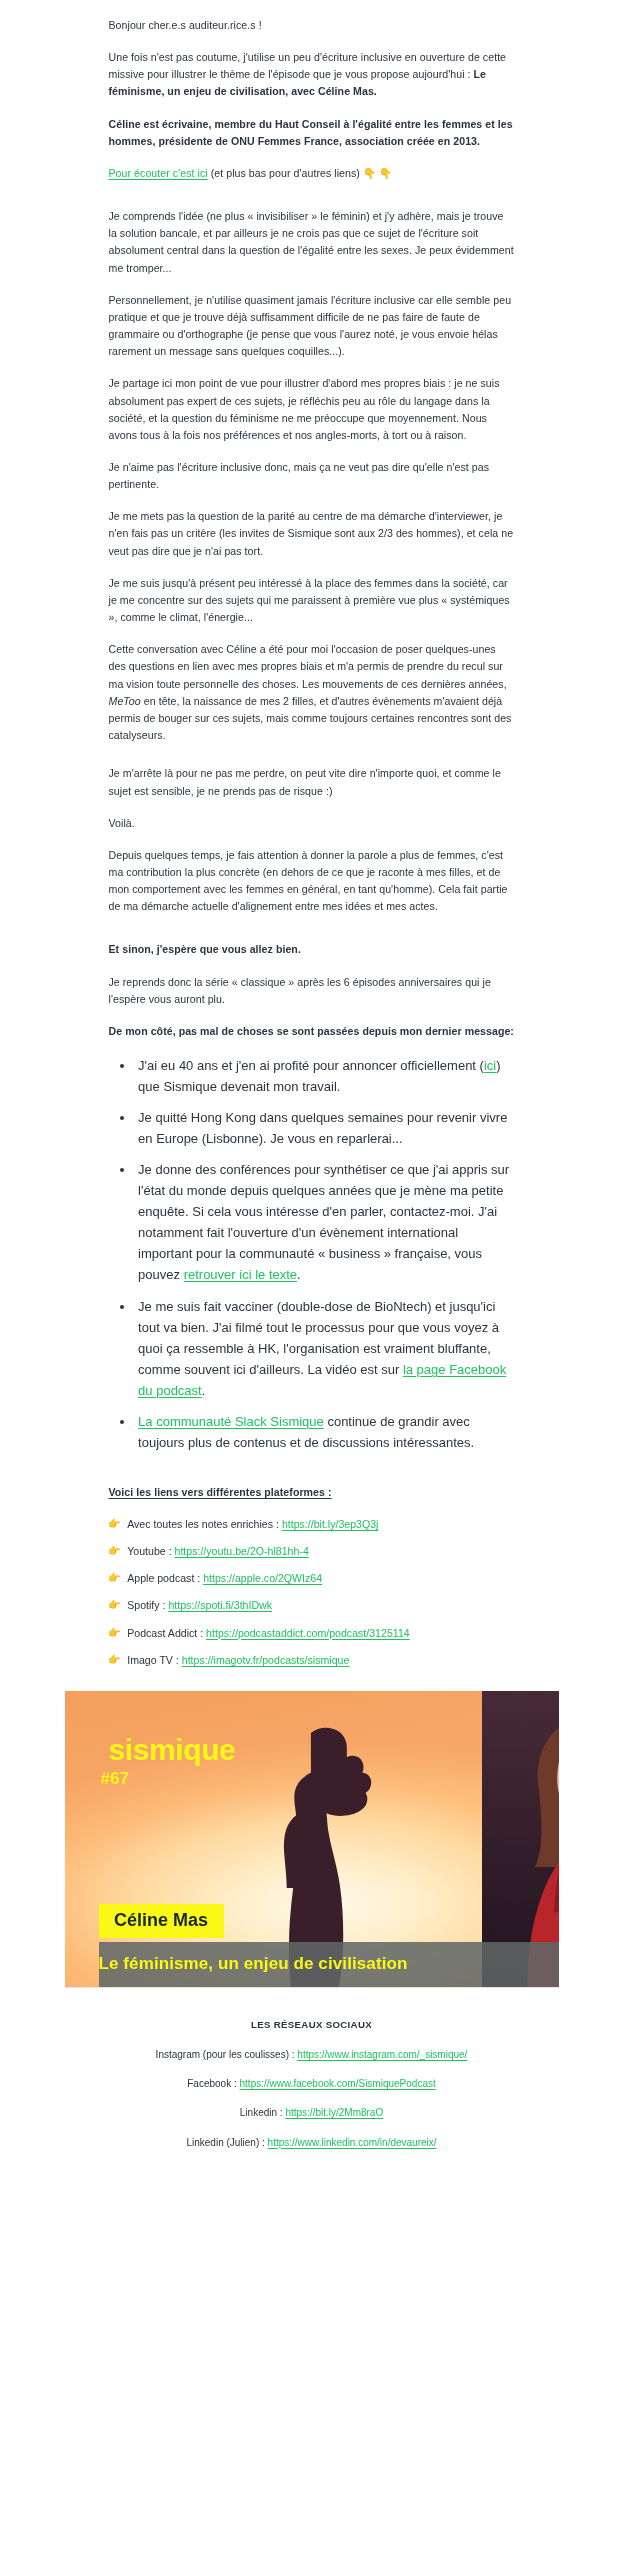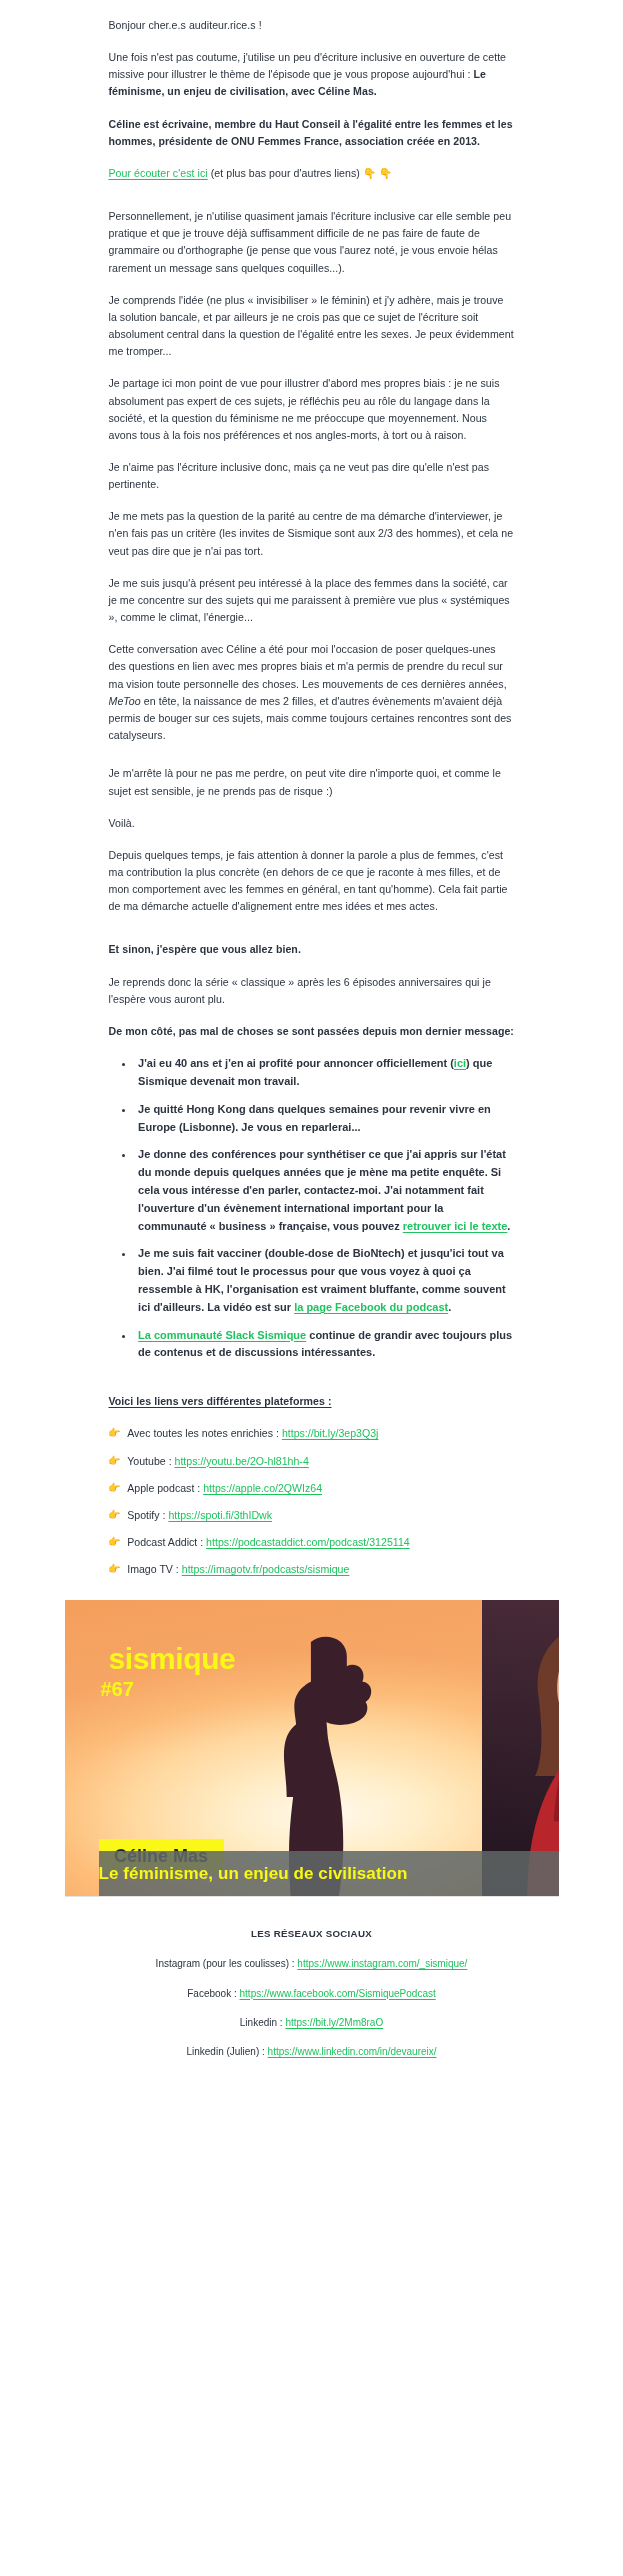--- a/index.html
+++ b/index.html
@@ -38,26 +38,25 @@
   }
   .spacer-lg{height:17px;}
   .spacer-md{height:11px;}
   .spacer-sm{height:6.2px;}
   ul.bullets{
     margin:0 0 14px 0;
     padding-left:26.5px;
     list-style:disc;
   }
   ul.bullets li{
-    font-size:11px;
+    font-size:13px;
     line-height:1.62;
     margin-bottom:10px;
     color:#2b3440;
     padding-left:3.1px;
-    font-weight:bold;
   }
   .hand-list{margin:0 0 6.2px 0;padding:0;list-style:none;}
   .hand-list li{
     font-size:10.6px;
     line-height:1.62;
     margin-bottom:10px;
     color:#2b3440;
     padding-left:18.7px;
     position:relative;
   }
@@ -106,28 +105,28 @@
     font-size:30px;
     font-weight:bold;
     letter-spacing:-0.4px;
     line-height:1;
   }
   .cover .podnum{
     position:absolute;
     left:36px;
     top:79px;
     color:#f9f816;
-    font-size:20px;
+    font-size:17px;
     font-weight:bold;
     line-height:1;
   }
   .cover .namebox{
     position:absolute;
     left:34px;
-    bottom:23px;
+    bottom:49px;
     background:#f9f816;
     color:#1d2733;
     font-size:18px;
     font-weight:bold;
     padding:7.8px 15.6px 8.6px 15.6px;
     line-height:1;
   }
   .cover .titlebar{
     position:absolute;
     left:34px;
@@ -197,22 +196,22 @@
     <p>Bonjour cher.e.s auditeur.rice.s !</p>
 
     <p><span>Une fois n'est pas coutume, j'utilise un peu d'écriture inclusive en ouverture de cette missive pour illustrer le thème de l'épisode que je vous propose aujourd'hui : </span><span class="b">Le féminisme, un enjeu de civilisation, avec Céline Mas.</span></p>
 
     <p class="b">Céline est écrivaine, membre du Haut Conseil à l'égalité entre les femmes et les hommes, présidente de ONU Femmes France, association créée en 2013.</p>
 
     <p><a class="lnk" href="#">Pour écouter c'est ici</a><span> (et plus bas pour d'autres liens) </span><span>👇 👇</span></p>
 
     <div class="spacer-md"></div>
 
+    <p>Je comprends l'idée (ne plus « invisibiliser » le féminin) et j'y adhère, mais je trouve la solution bancale, et par ailleurs je ne crois pas que ce sujet de l'écriture soit absolument central dans la question de l'égalité entre les sexes. Je peux évidemment me tromper...</p>
     <p>Personnellement, je n'utilise quasiment jamais l'écriture inclusive car elle semble peu pratique et que je trouve déjà suffisamment difficile de ne pas faire de faute de grammaire ou d'orthographe (je pense que vous l'aurez noté, je vous envoie hélas rarement un message sans quelques coquilles...).</p>
-    <p>Je comprends l'idée (ne plus « invisibiliser » le féminin) et j'y adhère, mais je trouve la solution bancale, et par ailleurs je ne crois pas que ce sujet de l'écriture soit absolument central dans la question de l'égalité entre les sexes. Je peux évidemment me tromper...</p>
     <p>Je partage ici mon point de vue pour illustrer d'abord mes propres biais : je ne suis absolument pas expert de ces sujets, je réfléchis peu au rôle du langage dans la société, et la question du féminisme ne me préoccupe que moyennement. Nous avons tous à la fois nos préférences et nos angles-morts, à tort ou à raison.</p>
     <p>Je n'aime pas l'écriture inclusive donc, mais ça ne veut pas dire qu'elle n'est pas pertinente.</p>
     <p>Je me mets pas la question de la parité au centre de ma démarche d'interviewer, je n'en fais pas un critère (les invites de Sismique sont aux 2/3 des hommes), et cela ne veut pas dire que je n'ai pas tort.</p>
     <p>Je me suis jusqu'à présent peu intéressé à la place des femmes dans la société, car je me concentre sur des sujets qui me paraissent à première vue plus « systémiques », comme le climat, l'énergie...</p>
 
     <p><span>Cette conversation avec Céline a été pour moi l'occasion de poser quelques-unes des questions en lien avec mes propres biais et m'a permis de prendre du recul sur ma vision toute personnelle des choses. Les mouvements de ces dernières années, </span><span class="it">MeToo</span><span> en tête, la naissance de mes 2 filles, et d'autres évènements m'avaient déjà permis de bouger sur ces sujets, mais comme toujours certaines rencontres sont des catalyseurs.</span></p>
 
     <div class="spacer-sm"></div>
 
     <p>Je m'arrête là pour ne pas me perdre, on peut vite dire n'importe quoi, et comme le sujet est sensible, je ne prends pas de risque :)</p>

